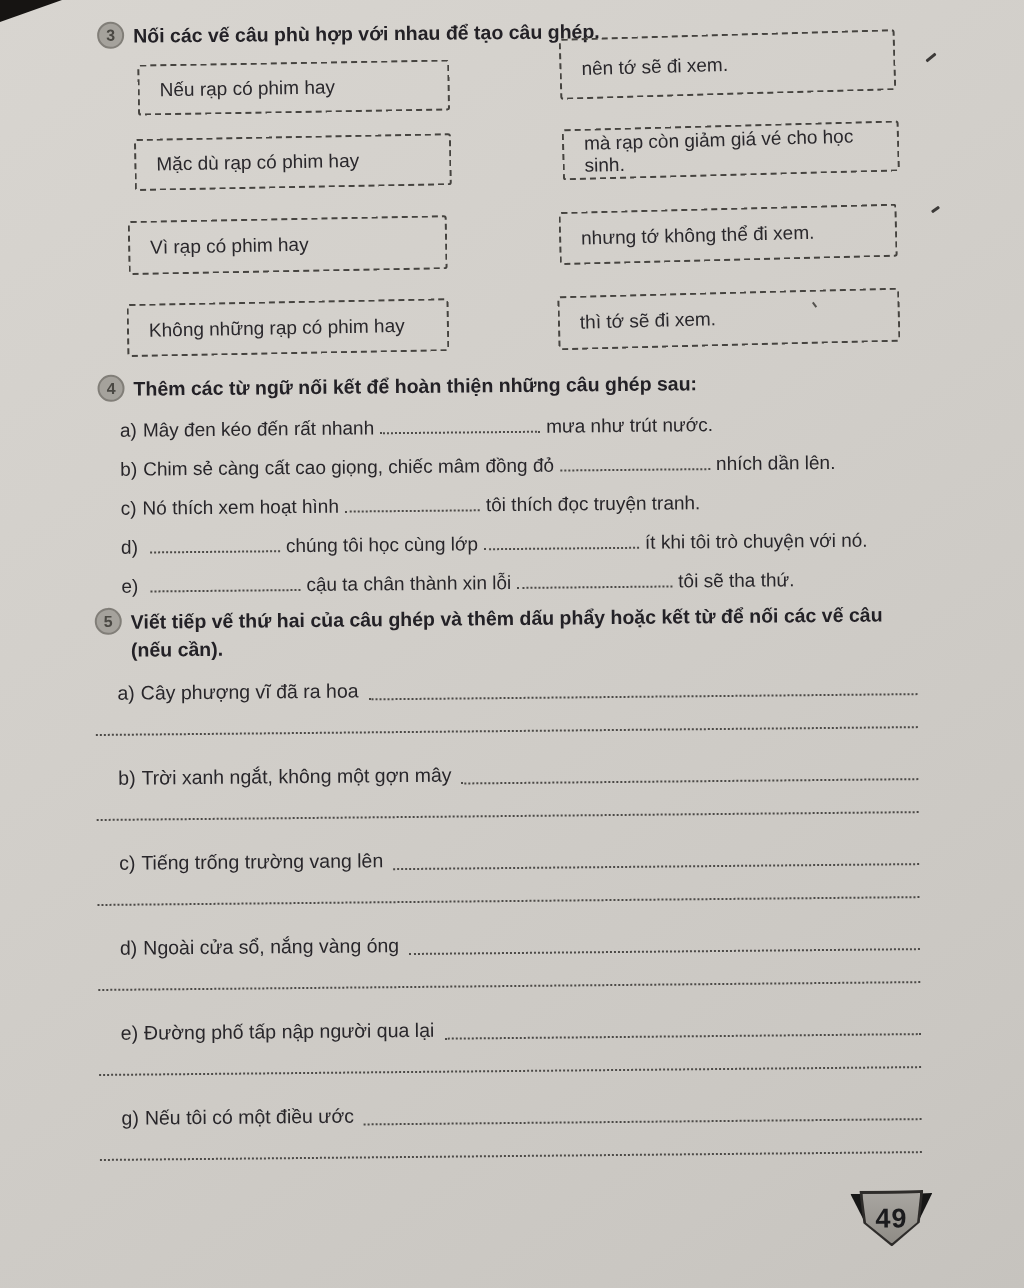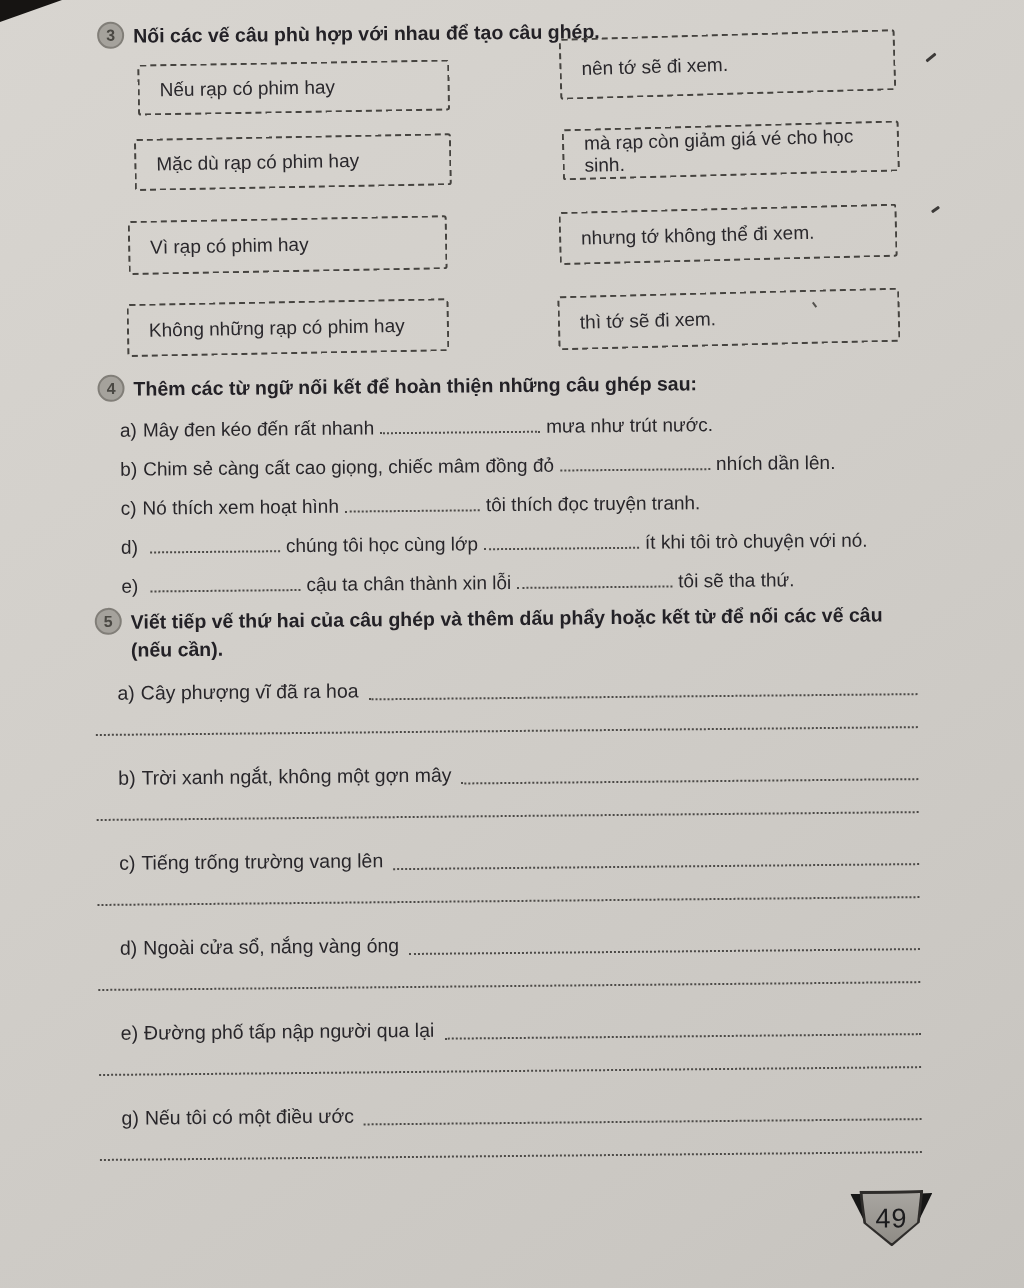--- a/index.html
+++ b/index.html
@@ -72,21 +72,21 @@
   .page-badge{position:absolute;left:845px;top:1194px;width:82px;height:56px;}
   .wing{position:absolute;top:3px;width:15px;height:30px;background:#161616;}
   .wing.left{left:0;clip-path:polygon(0 0,100% 0,100% 100%);}
   .wing.right{right:0;clip-path:polygon(0 0,100% 0,0 100%);}
   .badge-shield{position:absolute;left:9px;top:0;width:64px;height:56px;background:#2e2c2a;
     clip-path:polygon(0 0,100% 0,94% 58%,50% 100%,6% 58%);}
   .badge-inner{position:absolute;left:12px;top:3px;width:58px;height:50px;
     background:linear-gradient(#a8a5a0,#8f8c86);
     clip-path:polygon(0 0,100% 0,94% 58%,50% 100%,6% 58%);
     display:flex;align-items:center;justify-content:center;
-    font-weight:normal;font-size:27px;color:#1b1b1d;letter-spacing:1px;
+    font-weight:bold;font-size:27px;color:#1b1b1d;letter-spacing:1px;
   }
 </style>
 </head>
 <body>
 
 <div class="page">
   <div class="corner-tear"></div>
   <div class="artifact a1"></div>
   <div class="artifact a2"></div>
 

